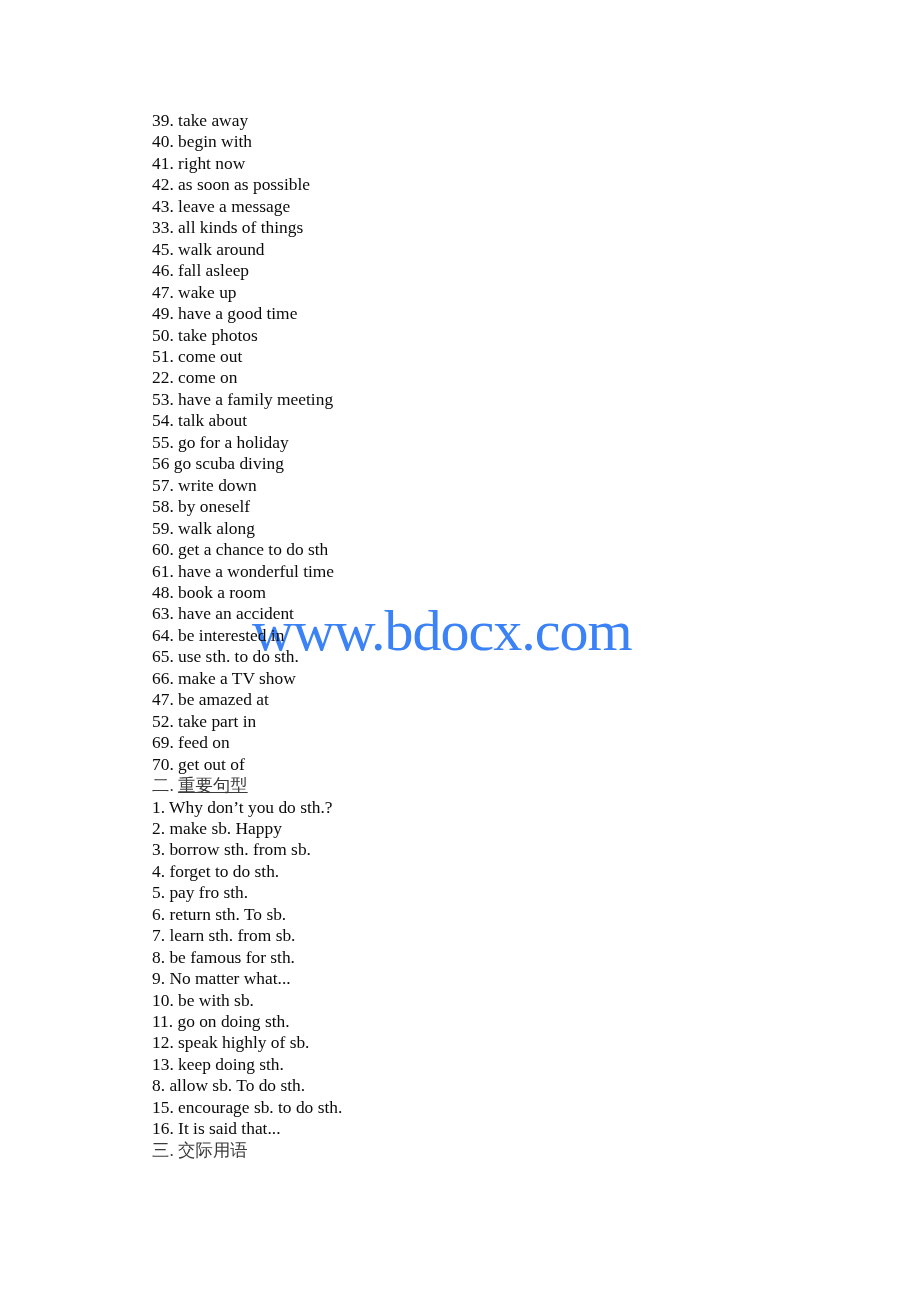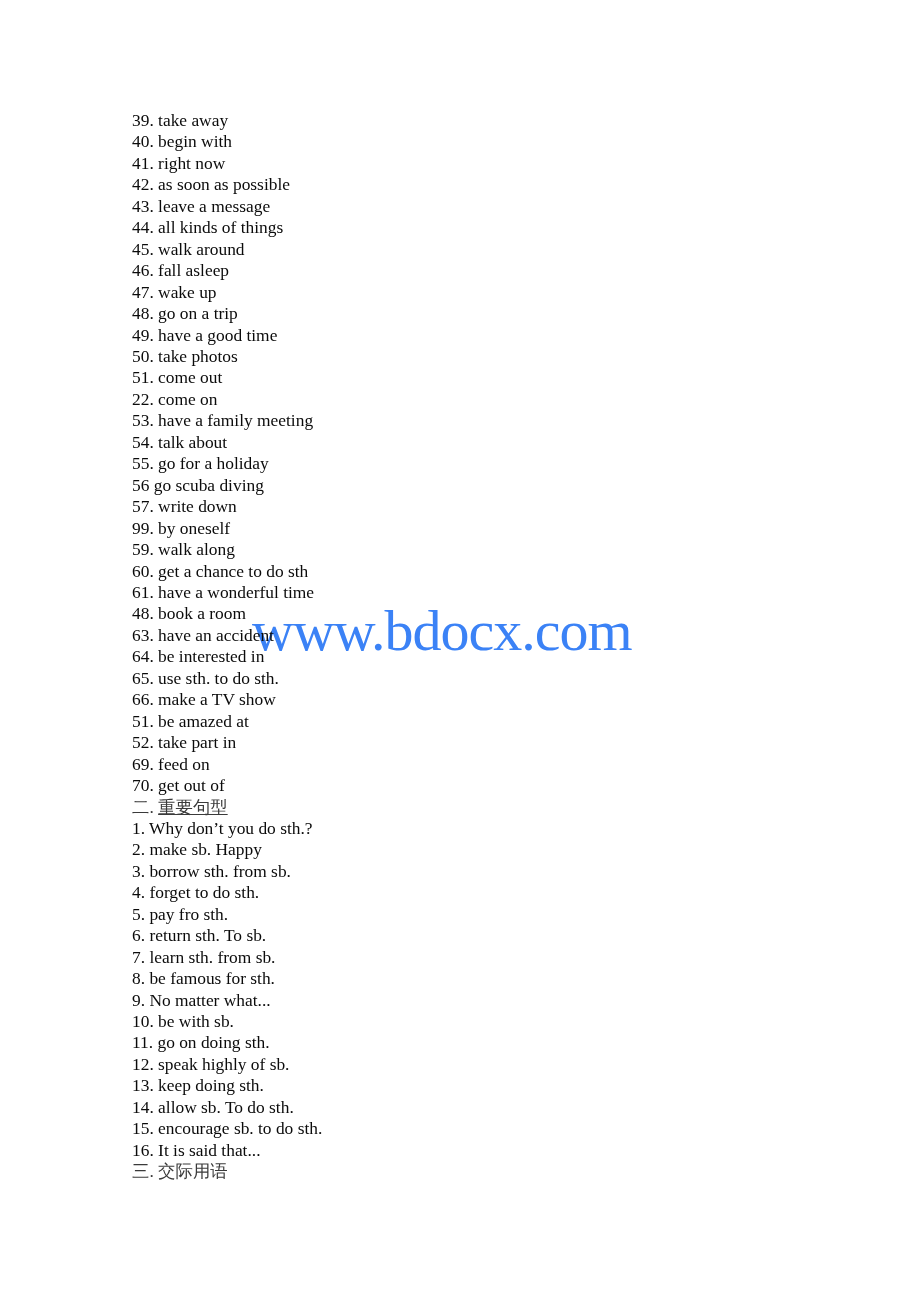--- a/index.html
+++ b/index.html
@@ -31,21 +31,21 @@
     color: #3b82f6;
     white-space: nowrap;
     z-index: 0;
     user-select: none;
     pointer-events: none;
   }
 
   
   #doc {
     position: absolute;
-    left: 132px;
+    left: 152px;
     top: 110px;
     width: 700px;
     z-index: 1;
   }
 
   .line {
     font-size: 17.4px;
     line-height: 21.45px;
     white-space: pre;
     color: #0b0b0b;
@@ -73,44 +73,43 @@
 <div id="watermark">www.bdocx.com</div>
 
 <div id="doc">
 
   <div id="phrase-list">
       <div class="line">39. take away</div>
       <div class="line">40. begin with</div>
       <div class="line">41. right now</div>
       <div class="line">42. as soon as possible</div>
       <div class="line">43. leave a message</div>
-      <div class="line">44. all kinds of things</div>
+      <div class="line">33. all kinds of things</div>
       <div class="line">45. walk around</div>
       <div class="line">46. fall asleep</div>
       <div class="line">47. wake up</div>
-      <div class="line">48. go on a trip</div>
       <div class="line">49. have a good time</div>
       <div class="line">50. take photos</div>
       <div class="line">51. come out</div>
       <div class="line">22. come on</div>
       <div class="line">53. have a family meeting</div>
       <div class="line">54. talk about</div>
       <div class="line">55. go for a holiday</div>
       <div class="line">56 go scuba diving</div>
       <div class="line">57. write down</div>
-      <div class="line">99. by oneself</div>
+      <div class="line">58. by oneself</div>
       <div class="line">59. walk along</div>
       <div class="line">60. get a chance to do sth</div>
       <div class="line">61. have a wonderful time</div>
       <div class="line">48. book a room</div>
       <div class="line">63. have an accident</div>
       <div class="line">64. be interested in</div>
       <div class="line">65. use sth. to do sth.</div>
       <div class="line">66. make a TV show</div>
-      <div class="line">51. be amazed at</div>
+      <div class="line">47. be amazed at</div>
       <div class="line">52. take part in</div>
       <div class="line">69. feed on</div>
       <div class="line">70. get out of</div>
     </div>
 
   <div class="heading"><span>二.</span><span class="cn-plain"> </span><span class="cn-underline">重要句型</span></div>
 
   <div id="pattern-list">
       <div class="line">1. Why don’t you do sth.?</div>
       <div class="line">2. make sb. Happy</div>
@@ -118,20 +117,20 @@
       <div class="line">4. forget to do sth.</div>
       <div class="line">5. pay fro sth.</div>
       <div class="line">6. return sth. To sb.</div>
       <div class="line">7. learn sth. from sb.</div>
       <div class="line">8. be famous for sth.</div>
       <div class="line">9. No matter what...</div>
       <div class="line">10. be with sb.</div>
       <div class="line">11. go on doing sth.</div>
       <div class="line">12. speak highly of sb.</div>
       <div class="line">13. keep doing sth.</div>
-      <div class="line">14. allow sb. To do sth.</div>
+      <div class="line">8. allow sb. To do sth.</div>
       <div class="line">15. encourage sb. to do sth.</div>
       <div class="line">16. It is said that...</div>
     </div>
 
   <div class="heading"><span>三.</span><span class="cn-plain"> </span><span class="cn-plain">交际用语</span></div>
 
 </div>
 
 </body></html>

